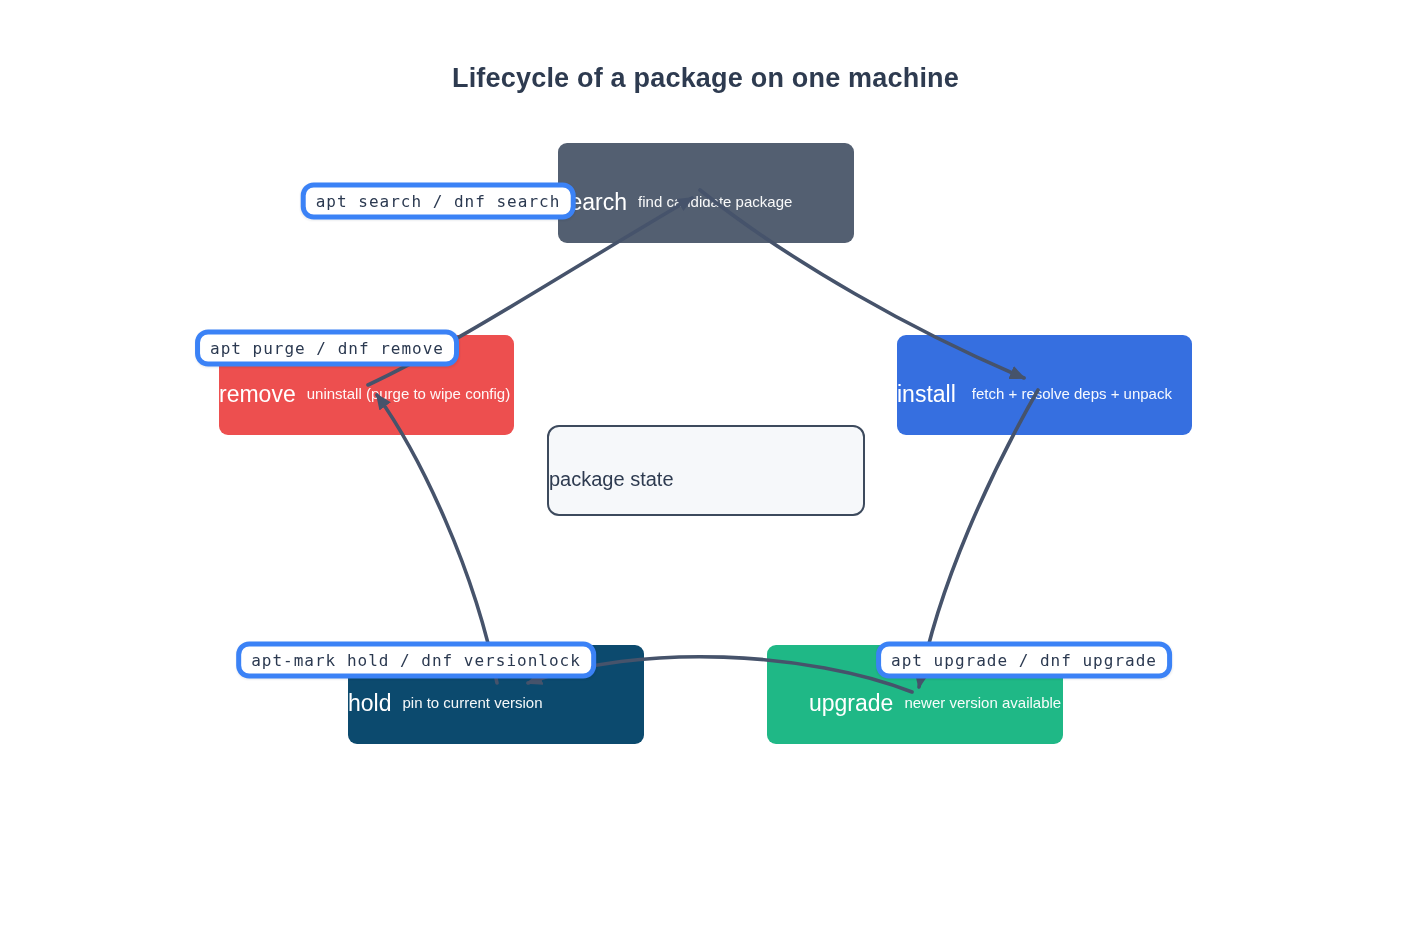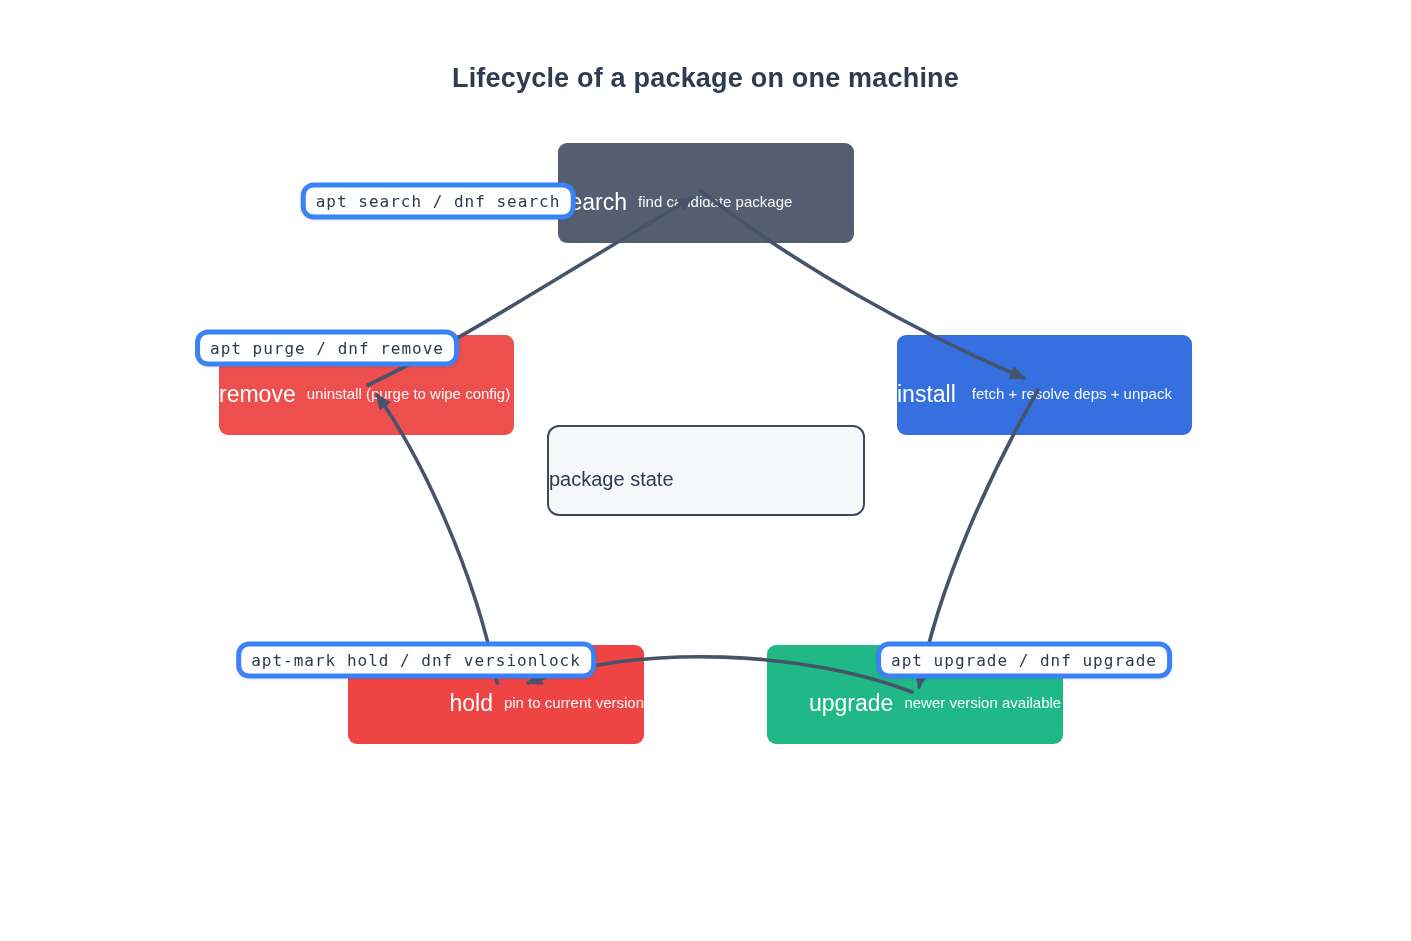--- a/index.html
+++ b/index.html
@@ -67,21 +67,21 @@
   <div class="node node-remove" style="background-color: rgb(237, 79, 79);">
     <div class="node-title">remove</div>
     <div class="node-sub">uninstall (purge to wipe config)</div>
   </div>
 
   <div class="node node-install" style="background-color: rgb(54, 111, 224);">
     <div class="node-title">install</div>
     <div class="node-sub">fetch + resolve deps + unpack</div>
   </div>
 
-  <div class="node node-hold" style="background-color: #ef4444; justify-content: flex-end;">
+  <div class="node node-hold" style="background-color: #0c4a6e;">
     <div class="node-title">hold</div>
     <div class="node-sub">pin to current version</div>
   </div>
 
   <div class="node node-upgrade" style="background-color: rgb(31, 184, 134); padding-left: 42px;">
     <div class="node-title">upgrade</div>
     <div class="node-sub">newer version available</div>
   </div>
 
   <div class="state-box">

